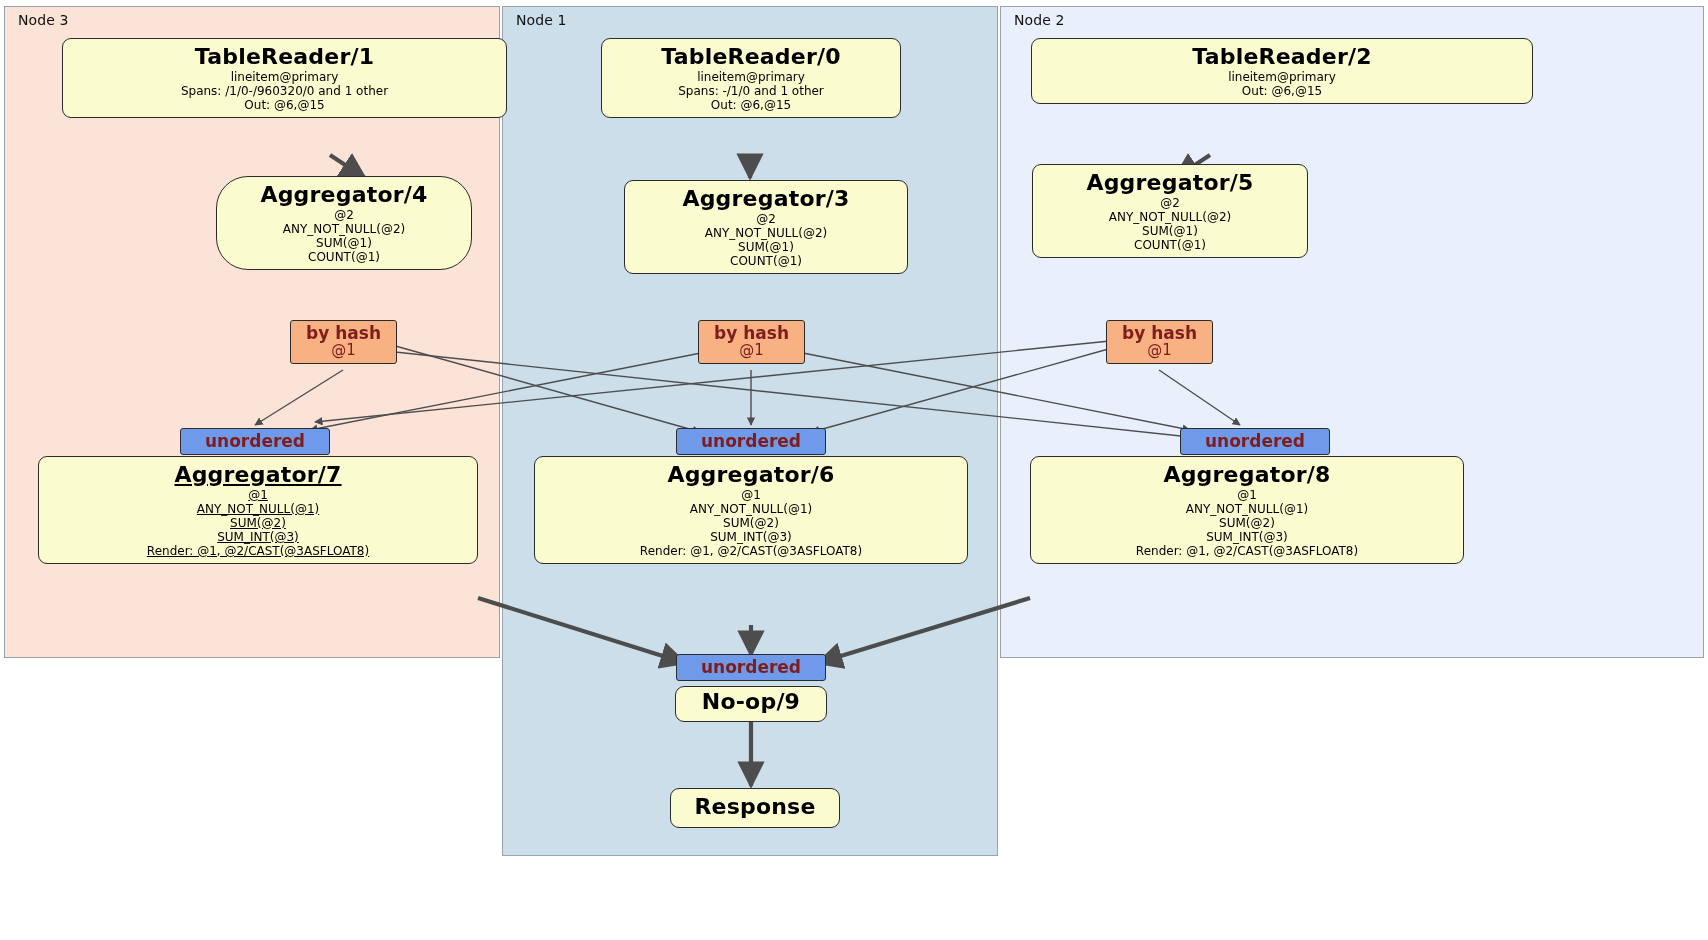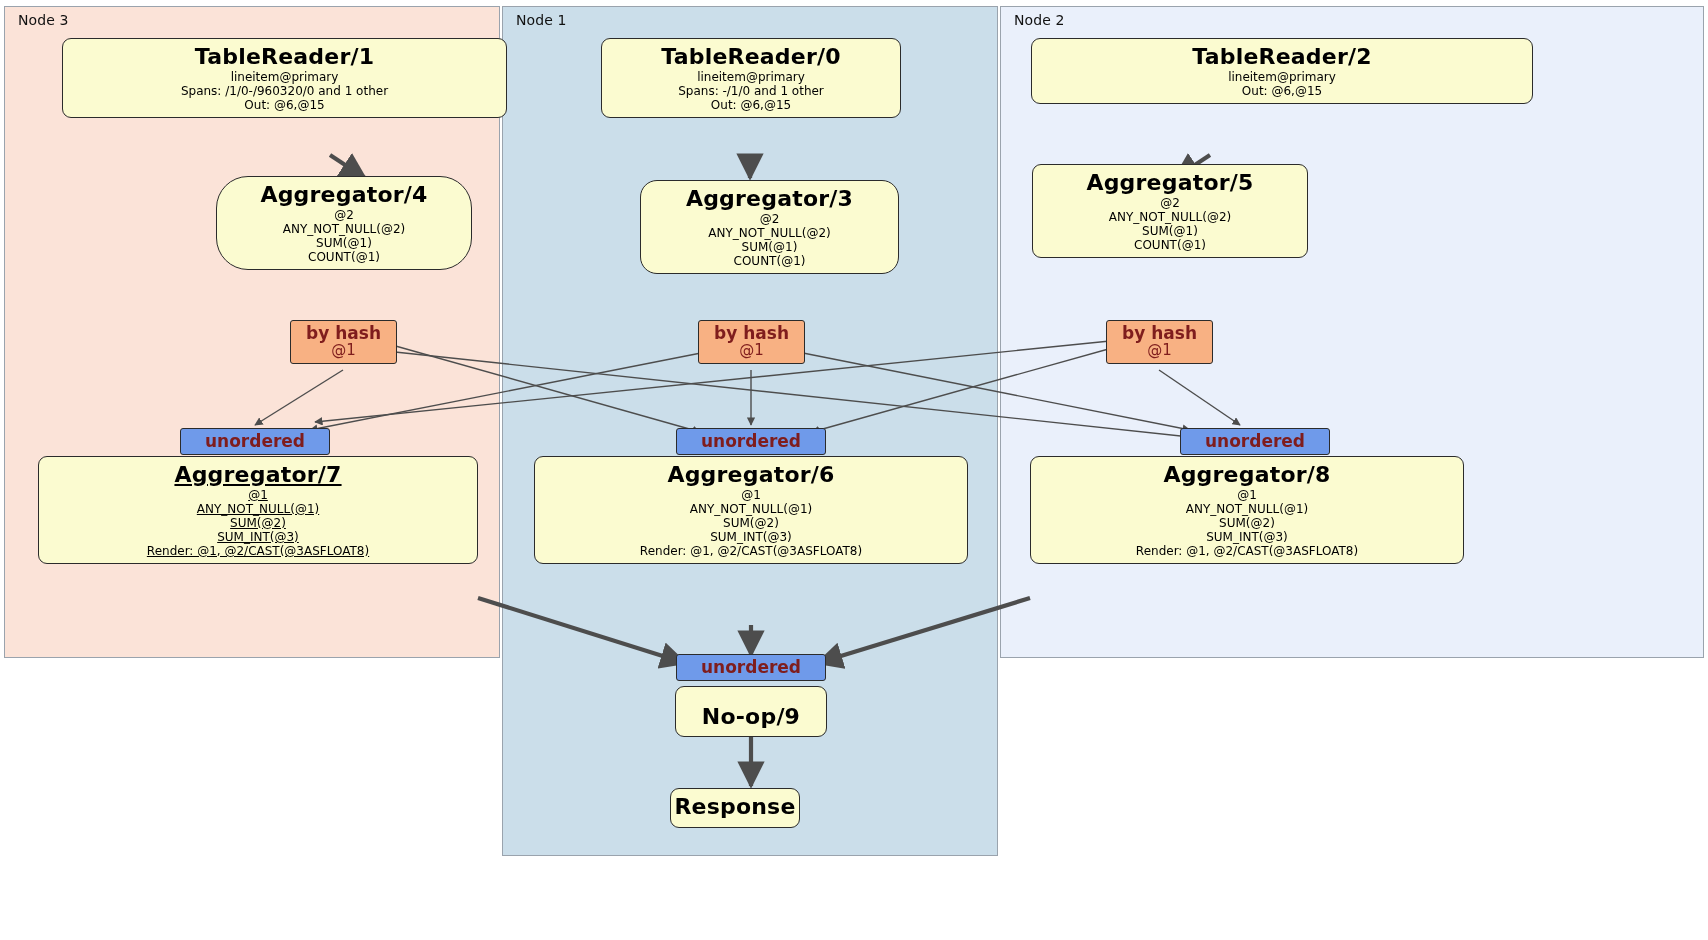--- a/index.html
+++ b/index.html
@@ -96,21 +96,21 @@
   </div>
 
   <div class="box" style="left:216px;top:176px;width:256px;border-radius:32px;">
     <div class="ttl">Aggregator/4</div>
     <div class="ln">@2</div>
     <div class="ln">ANY_NOT_NULL(@2)</div>
     <div class="ln">SUM(@1)</div>
     <div class="ln">COUNT(@1)</div>
   </div>
 
-  <div class="box" style="left:640px;top:180px;width:259px;border-radius:17px;">
+  <div class="box" style="left:624px;top:180px;width:284px;">
     <div class="ttl">Aggregator/3</div>
     <div class="ln">@2</div>
     <div class="ln">ANY_NOT_NULL(@2)</div>
     <div class="ln">SUM(@1)</div>
     <div class="ln">COUNT(@1)</div>
   </div>
 
   <div class="box" style="left:1032px;top:164px;width:276px;">
     <div class="ttl">Aggregator/5</div>
     <div class="ln">@2</div>
@@ -166,21 +166,21 @@
     <div class="ln">ANY_NOT_NULL(@1)</div>
     <div class="ln">SUM(@2)</div>
     <div class="ln">SUM_INT(@3)</div>
     <div class="ln">Render: @1, @2/CAST(@3ASFLOAT8)</div>
   </div>
 
   <div class="badge unord" style="left:676px;top:654px;width:150px;">
     <div class="b1">unordered</div>
   </div>
 
-  <div class="box" style="left:675px;top:686px;width:152px;padding:17px 8px 6px;">
+  <div class="box" style="left:675px;top:686px;width:152px;padding:2px 8px 6px;">
     <div class="ttl">No-op/9</div>
   </div>
 
-  <div class="box" style="left:670px;top:788px;width:130px;padding:5px 0 7px;">
+  <div class="box" style="left:670px;top:788px;width:170px;padding:5px 0 7px;">
     <div class="ttl">Response</div>
   </div>
 
 </div>
 
 </body></html>

